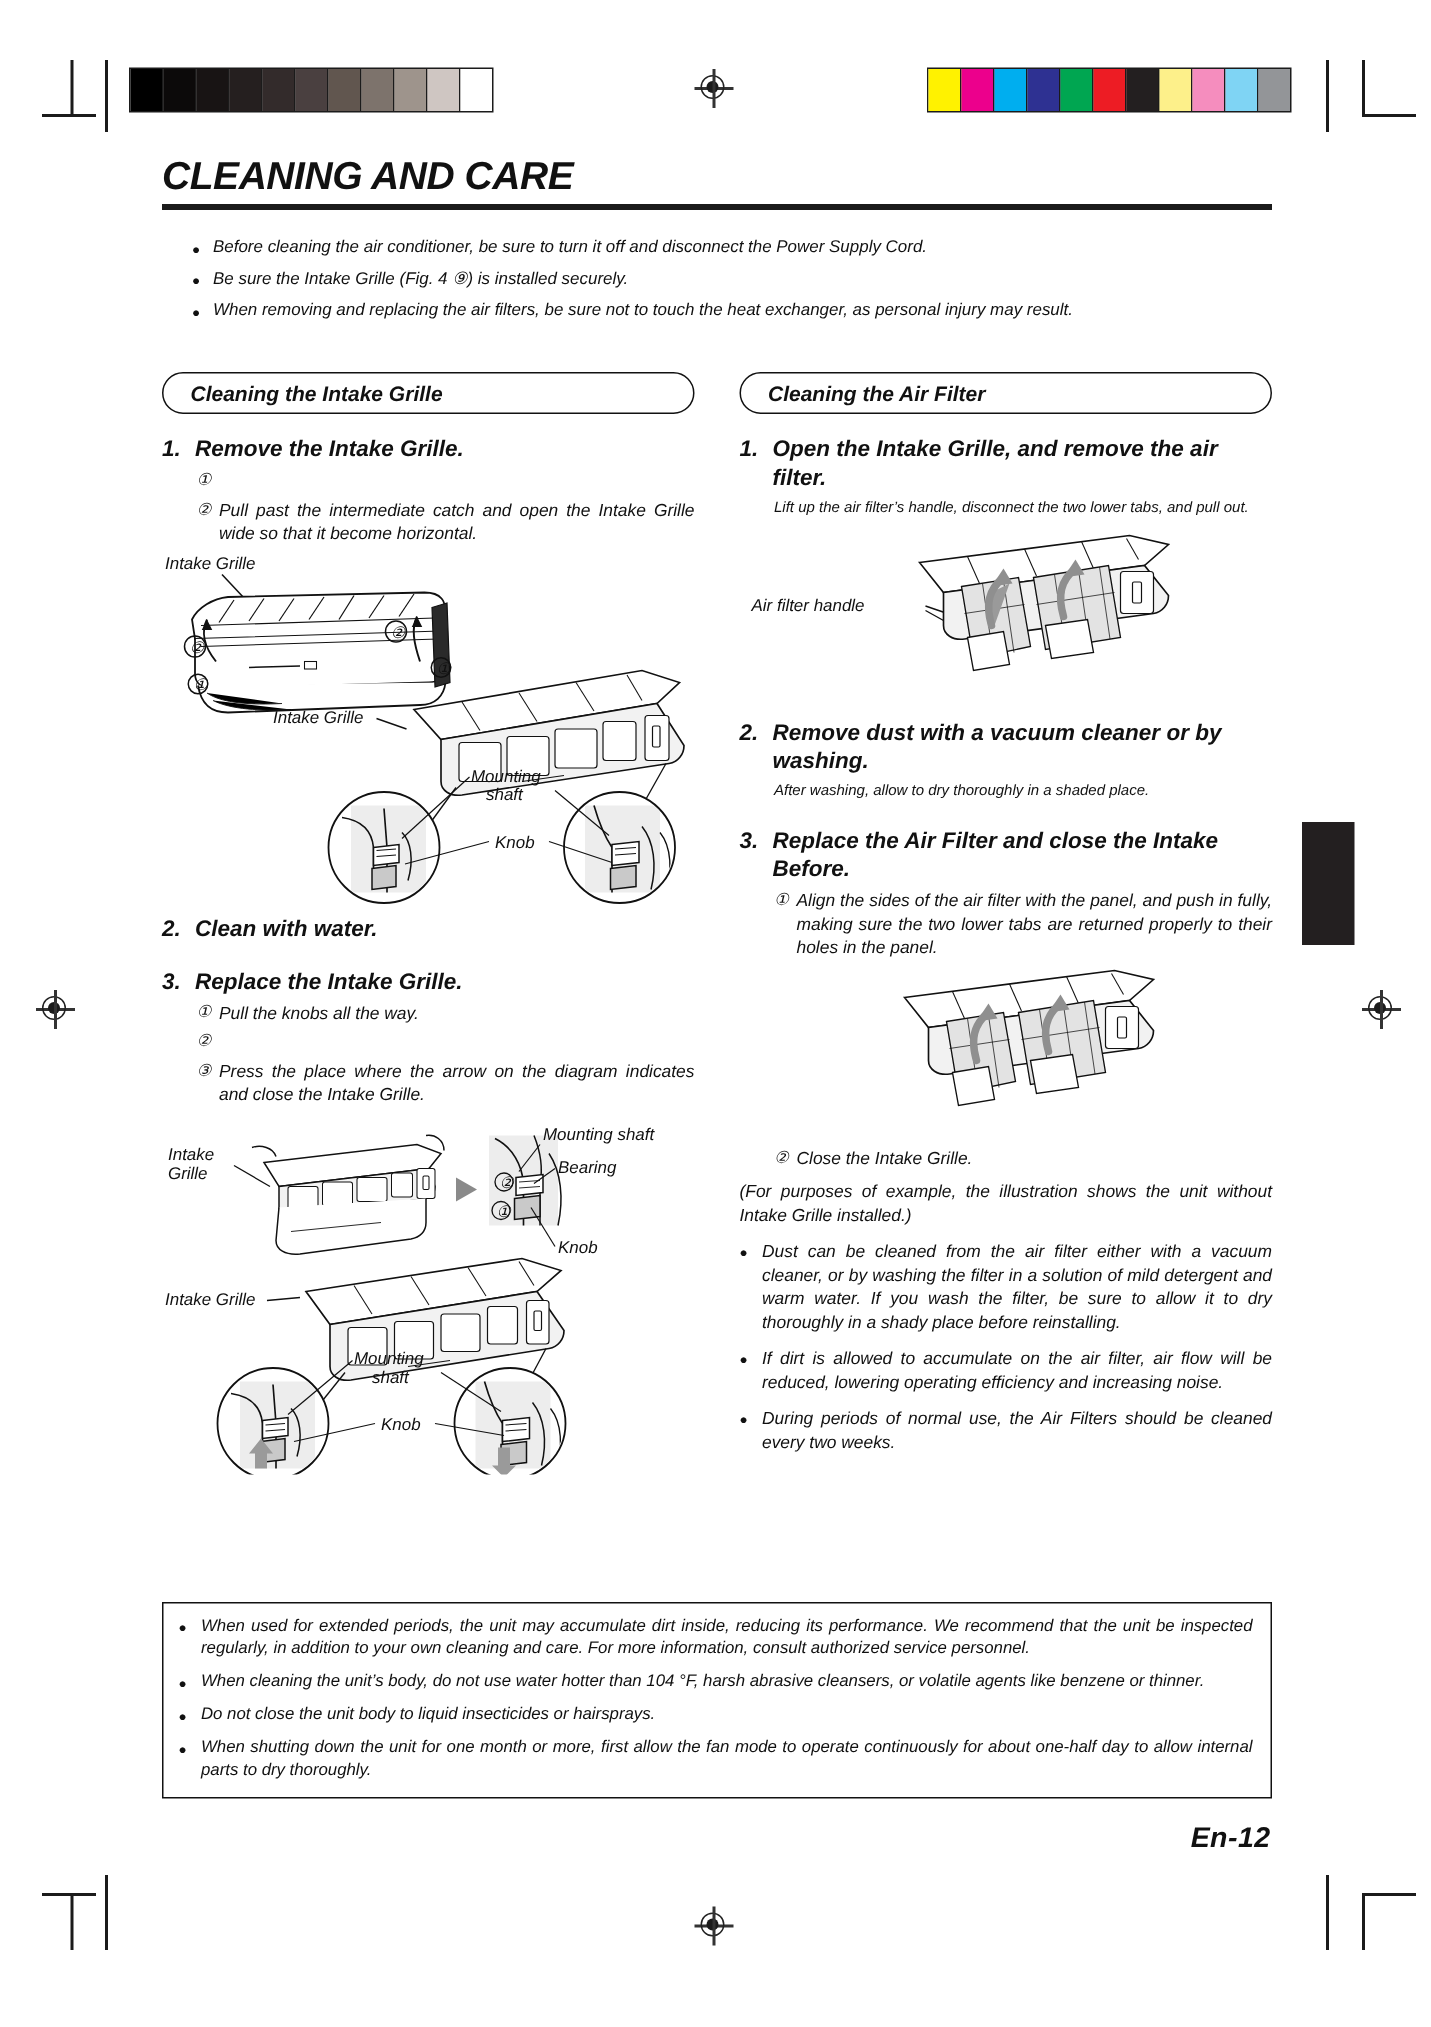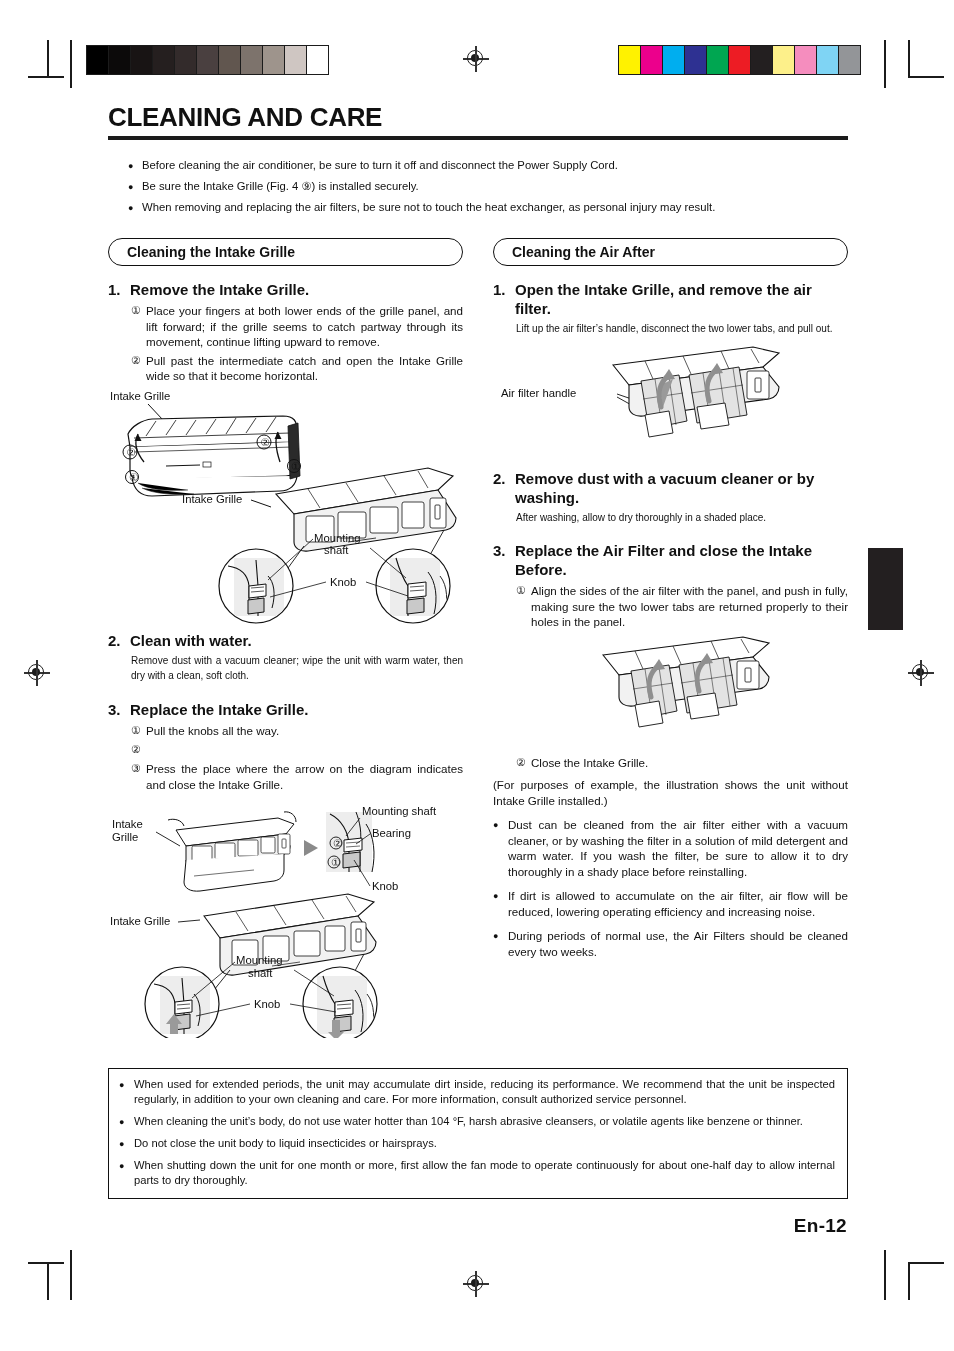--- a/index.html
+++ b/index.html
@@ -1,20 +1,20 @@
 <!DOCTYPE html>
 <html><head>
 <meta charset="utf-8">
 <style>
   html,body{margin:0;padding:0;background:#ffffff;}
   body{
     width:954px;height:1351px;position:relative;overflow:hidden;
     font-family:"Liberation Sans", sans-serif;color:#111111;
   }
-  .page{position:absolute;left:0;top:0;width:954px;height:1351px;}
+  .page{position:absolute;left:0;top:0;width:954px;height:1351px;font-style:italic;}
 
   
   .crop{position:absolute;background:#1b1b1b;}
   .reg{position:absolute;width:26px;height:26px;}
   .reg::before,.reg::after{content:"";position:absolute;background:#333;}
   .reg::before{left:0;top:12px;width:26px;height:1.5px;}
   .reg::after{top:0;left:12px;width:1.5px;height:26px;}
   .reg i{position:absolute;left:4px;top:4px;width:16px;height:16px;border:1.5px solid #222;border-radius:50%;box-sizing:border-box;background:transparent;}
   .reg i::after{content:"";position:absolute;left:3px;top:3px;width:8px;height:8px;border-radius:50%;background:#1b1b1b;}
 
@@ -38,21 +38,21 @@
   .caution-box{width:140px;flex:0 0 140px;padding-top:2px;}
   .caution-inner{border-top:1.6px solid #111;border-bottom:1.6px solid #111;padding:3px 0 3px 0;display:flex;align-items:center;gap:7px;}
   .tri{width:25px;height:22px;flex:0 0 25px;position:relative;}
   .caution-label{font-size:15.5px;font-weight:bold;letter-spacing:0.2px;}
   .caution-list{flex:1;padding-left:20px;padding-top:1px;}
   .cl-item{display:flex;font-size:11.3px;line-height:15.5px;margin-bottom:5px;}
   .cl-item .dot{flex:0 0 14px;font-size:9px;line-height:16px;}
   .cl-item .txt{flex:1;text-align:justify;}
 
   
-  .cols{display:flex;margin-top:17px;gap:30px;}
+  .cols{display:flex;margin-top:27px;gap:30px;}
   .col{width:355px;flex:0 0 355px;}
 
   .sec-head{
     border:1.2px solid #111;border-radius:16px;height:28px;
     display:flex;align-items:center;padding-left:18px;
     font-size:14px;font-weight:bold;box-sizing:border-box;
   }
 
   .step{margin-top:14px;}
   .step-title{display:flex;font-size:15px;font-weight:bold;line-height:19px;}
@@ -183,21 +183,20 @@
           <span>Cleaning the Intake Grille</span>
         </div>
 
         <div class="step">
           <div class="step-title">
             <span class="num">1.</span>
             <span class="t">Remove the Intake Grille.</span>
           </div>
           <div class="sub">
             <span class="cn">①</span>
-            <span class="st">Place your fingers at both lower ends of the grille panel, and lift forward; if the grille seems to catch partway through its movement, continue lifting upward to remove.</span>
           </div>
           <div class="sub">
             <span class="cn">②</span>
             <span class="st">Pull past the intermediate catch and open the Intake Grille wide so that it become horizontal.</span>
           </div>
         </div>
 
         <div class="fig" style="margin-top:6px;">
           <svg viewBox="0 0 355 235">
             <text class="fl" x="2" y="10" id="f1lab1">Intake Grille</text>
@@ -306,21 +305,20 @@
             <line x1="218" y1="192" x2="162" y2="207" stroke="#111" stroke-width="0.8"></line>
             <line x1="258" y1="192" x2="300" y2="206" stroke="#111" stroke-width="0.8"></line>
           </svg>
         </div>
 
         <div class="step" style="margin-top:6px;">
           <div class="step-title">
             <span class="num">2.</span>
             <span class="t">Clean with water.</span>
           </div>
-          <div class="step-body">Remove dust with a vacuum cleaner; wipe the unit with warm water, then dry with a clean, soft cloth.</div>
         </div>
 
         <div class="step" style="margin-top:16px;">
           <div class="step-title">
             <span class="num">3.</span>
             <span class="t">Replace the Intake Grille.</span>
           </div>
           <div class="sub">
             <span class="cn">①</span>
             <span class="st">Pull the knobs all the way.</span>
@@ -449,21 +447,21 @@
             <line x1="142" y1="206" x2="88" y2="218" stroke="#111" stroke-width="0.8"></line>
             <line x1="182" y1="206" x2="228" y2="214" stroke="#111" stroke-width="0.8"></line>
           </svg>
         </div>
 
       </div>
 
       <div class="col">
 
         <div class="sec-head">
-          <span>Cleaning the Air After</span>
+          <span>Cleaning the Air Filter</span>
         </div>
 
         <div class="step">
           <div class="step-title">
             <span class="num">1.</span>
             <span class="t">Open the Intake Grille, and remove the air filter.</span>
           </div>
           <div class="step-body">Lift up the air filter’s handle, disconnect the two lower tabs, and pull out.</div>
         </div>
 

